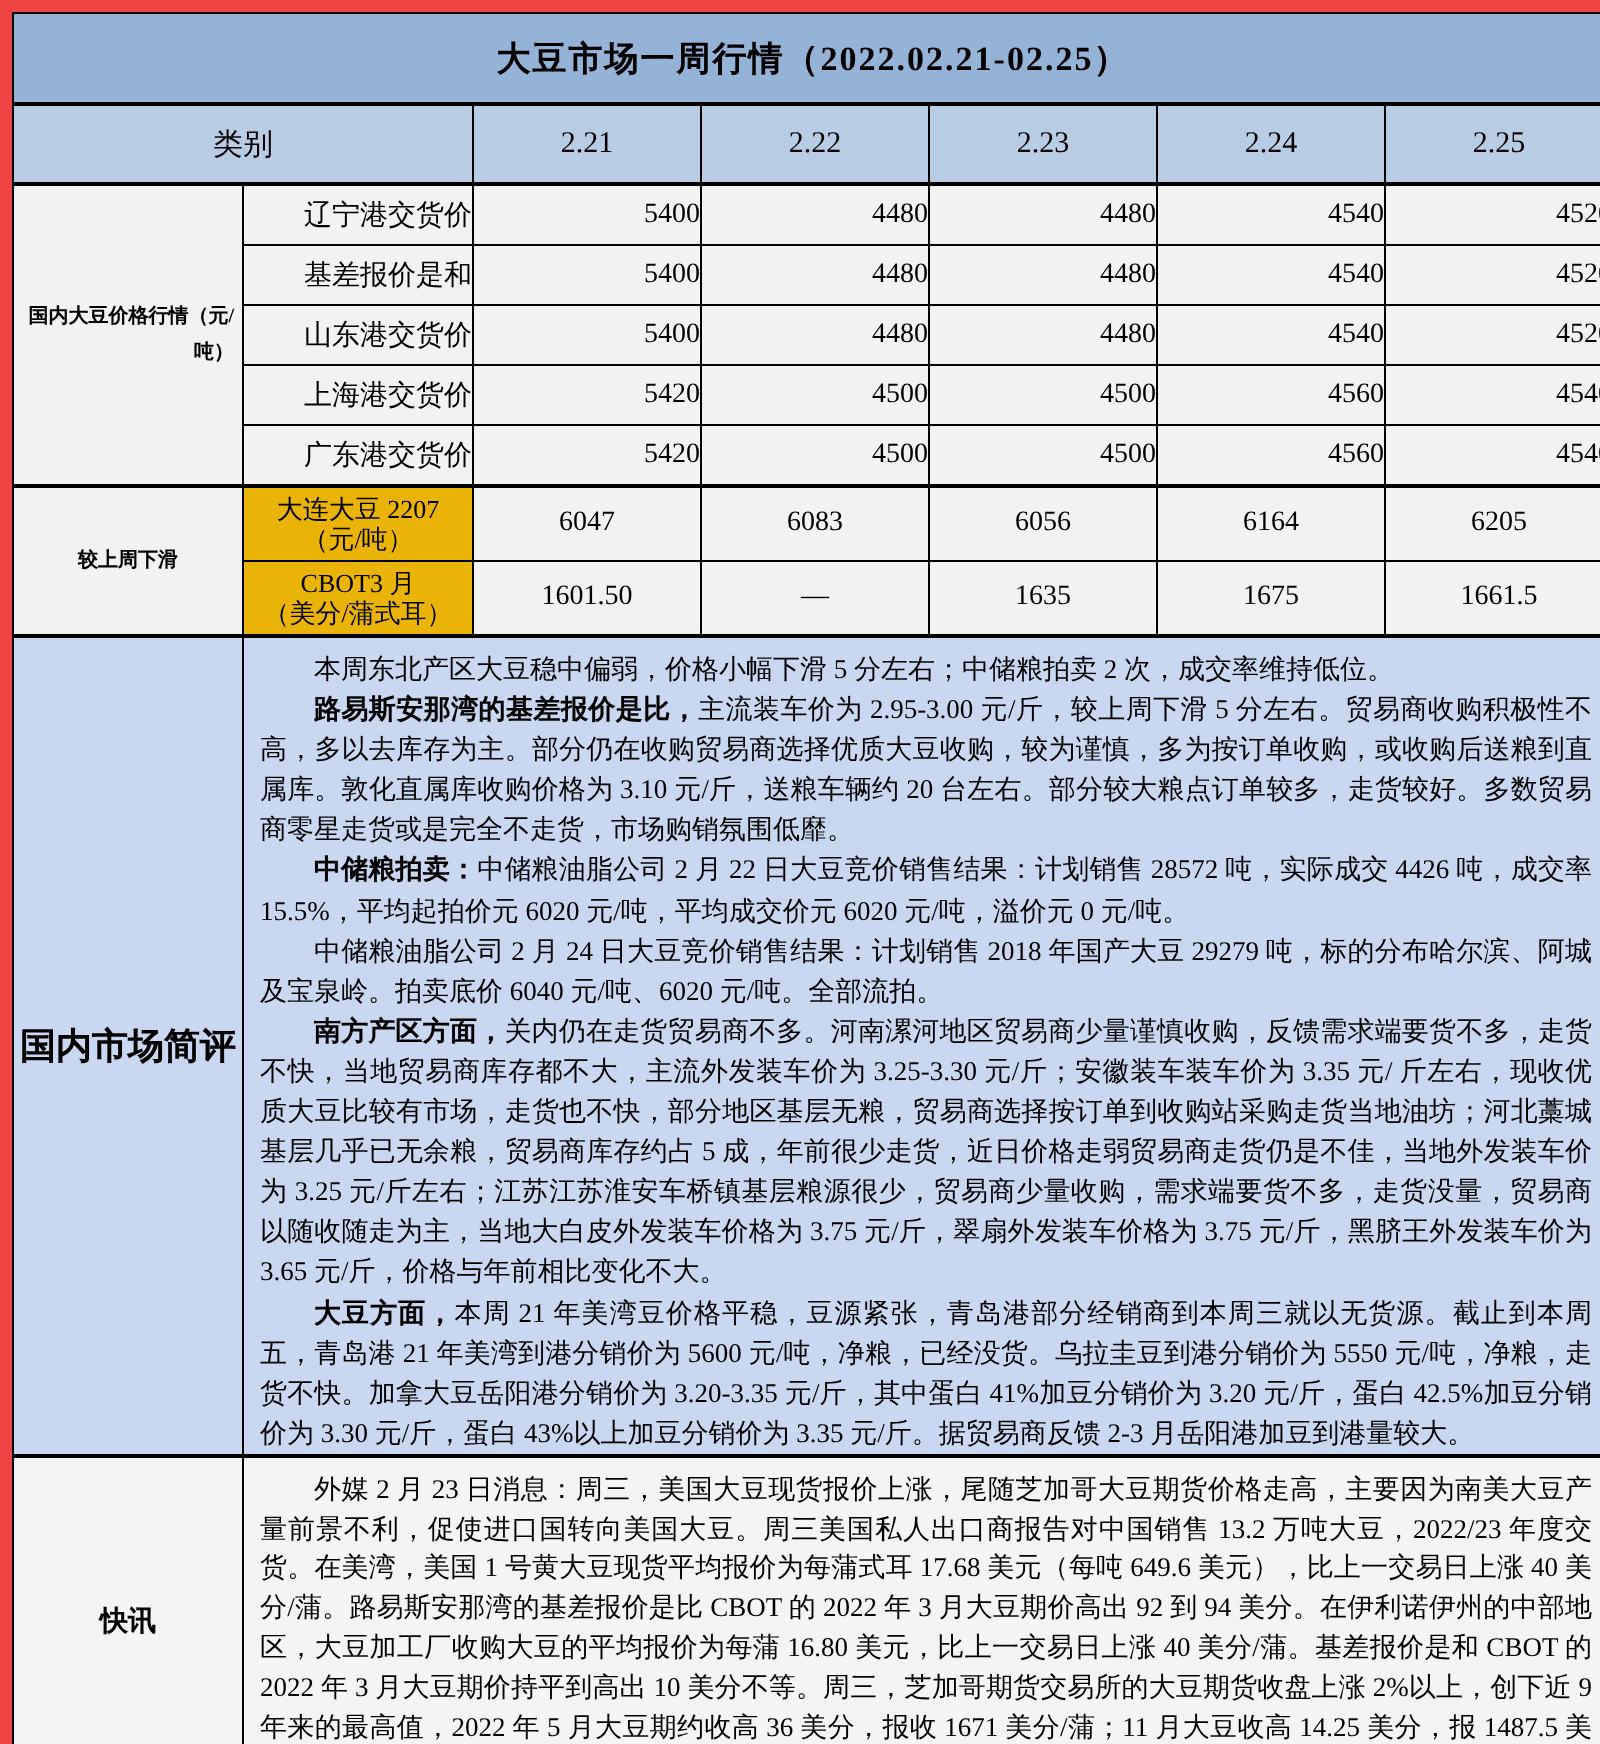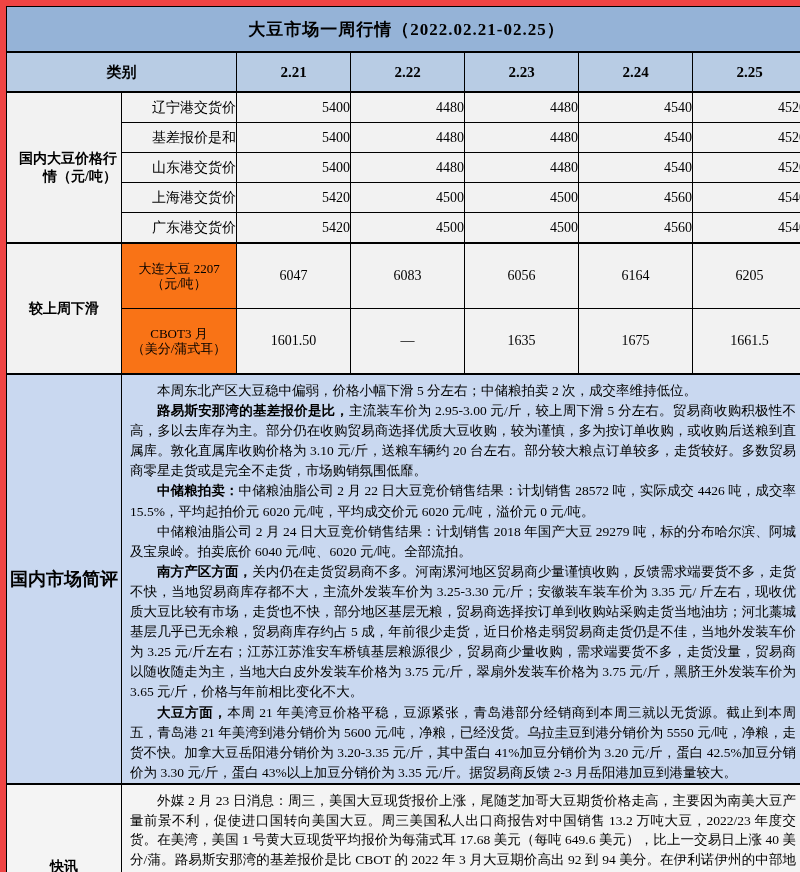--- a/index.html
+++ b/index.html
@@ -9,25 +9,25 @@
     font-family:"Liberation Serif","DejaVu Serif",serif;
     color:#000;
     background:#f2f2f2;
     overflow:hidden;
   }
   table{border-collapse:collapse;table-layout:fixed;width:796px;height:868px;}
   td{border:1px solid #000;text-align:center;vertical-align:middle;padding:0;font-size:14px;overflow:hidden;}
   tr.thick-top td{border-top:2px solid #000;}
 
   .title-cell{background:#95B3D7;font-weight:bold;font-size:17px;letter-spacing:1px;height:44px;}
-  .header-row td{background:#B8CCE4;font-weight:bold;height:38px;font-size:15px;}
+  .header-row td{background:#B8CCE4;font-weight:normal;height:38px;font-size:15px;}
   .cell{background:#F2F2F2;}
   .price-row td{height:29px;text-align:right;}
-  .sec-label{background:#F2F2F2;font-weight:bold;font-size:14px;line-height:18px;padding:0 4px;}
-  .fut-label{background:#f97316;font-size:13px;line-height:15px;padding:15px 2px;}
+  .sec-label{background:#F2F2F2;font-weight:bold;font-size:10px;line-height:18px;padding:0 4px;}
+  .fut-label{background:#eab308;font-size:13px;line-height:15px;padding:1px 2px;}
   .fut-row td{height:34px;}
 
   .review-label{background:#C9D8F0;font-weight:bold;font-size:18px;}
   .review-body{background:#C9D8F0;text-align:left;vertical-align:top;padding:6px 10px 0 8px;}
   .review-body p{margin:0;font-size:13.5px;line-height:20.1px;text-indent:2em;text-align:justify;}
 
   .news-label{background:#F4F4F4;font-weight:bold;font-size:14px;}
   .news-body{background:#F4F4F4;text-align:left;vertical-align:top;padding:6px 10px 0 8px;}
   .news-body p{margin:0;font-size:13.5px;line-height:19.8px;text-indent:2em;text-align:justify;}
 </style>

